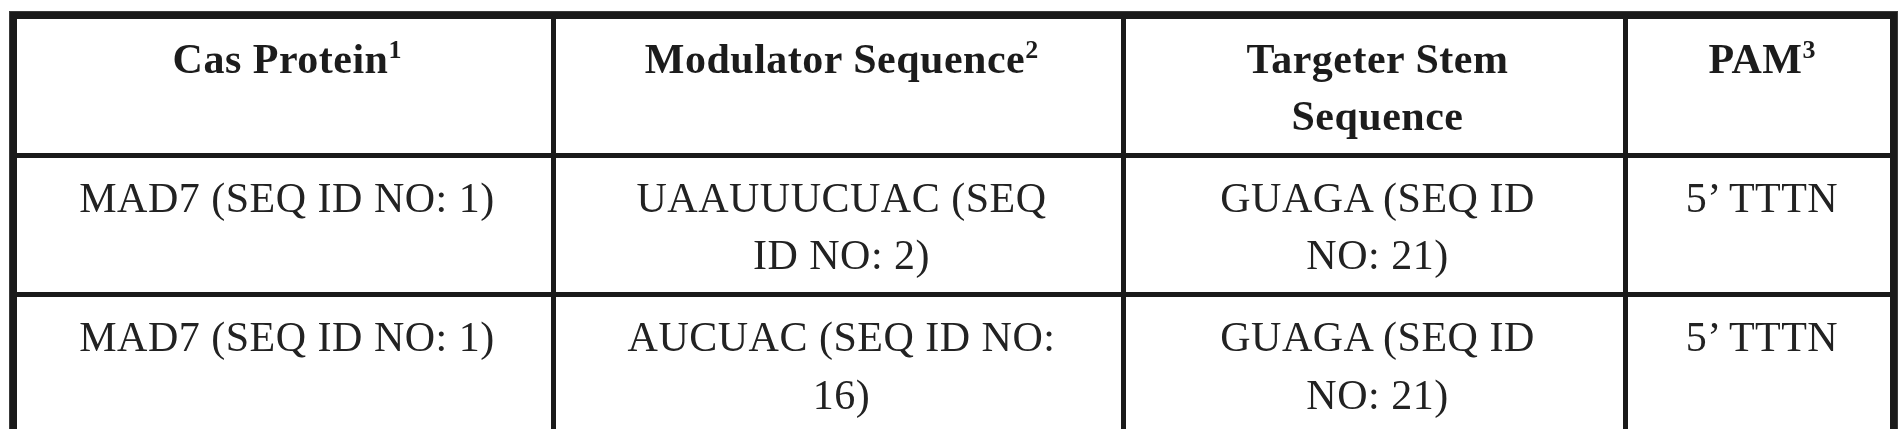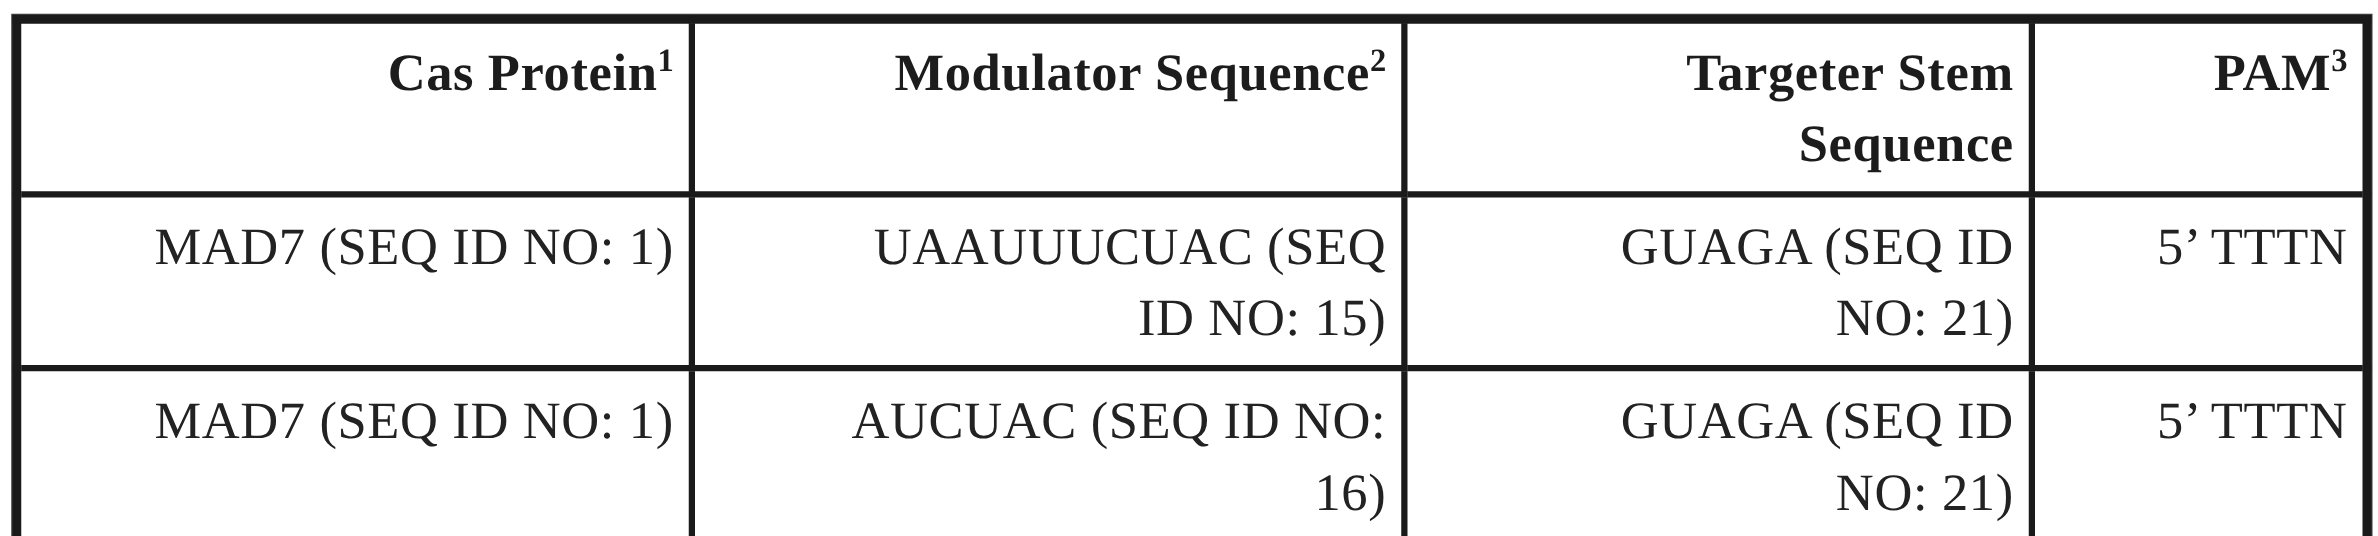--- a/index.html
+++ b/index.html
@@ -27,21 +27,21 @@
   table.seq-table, table.seq-table th, table.seq-table td {
     border: 5px solid #1a1a1a;
   }
   table.seq-table {
     border-width: 7px;
     
     box-shadow: 0 0 0 1px #3a3a3a;
   }
   table.seq-table th, table.seq-table td {
     vertical-align: top;
-    text-align: right;
+    text-align: center;
     padding: 12px 12px 8px 18px;
     font-size: 42px;
     line-height: 1.36;
     white-space: pre-line;
     letter-spacing: 0.5px;
   }
   table.seq-table th {
     font-weight: bold;
     color: #1c1c1c;
   }
@@ -71,21 +71,21 @@
         <th><span>Modulator Sequence</span><sup class="fnote">2</sup></th>
         <th><span>Targeter Stem
 Sequence</span><sup class="fnote"></sup></th>
         <th><span>PAM</span><sup class="fnote">3</sup></th>
       </tr>
     </thead>
     <tbody>
       <tr class="data-row">
         <td>MAD7 (SEQ ID NO: 1)</td>
         <td>UAAUUUCUAC (SEQ
-ID NO: 15)</td>
+ID NO: 2)</td>
         <td>GUAGA (SEQ ID
 NO: 21)</td>
         <td>5’ TTTN</td>
       </tr>
       <tr class="data-row">
         <td>MAD7 (SEQ ID NO: 1)</td>
         <td>AUCUAC (SEQ ID NO:
 16)</td>
         <td>GUAGA (SEQ ID
 NO: 21)</td>

